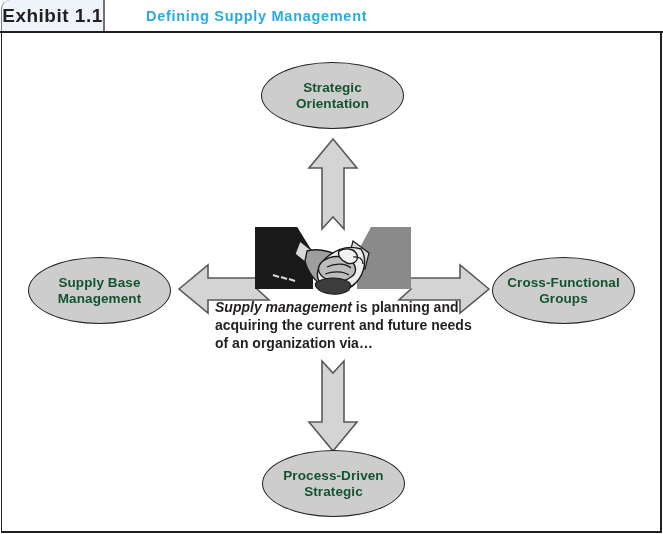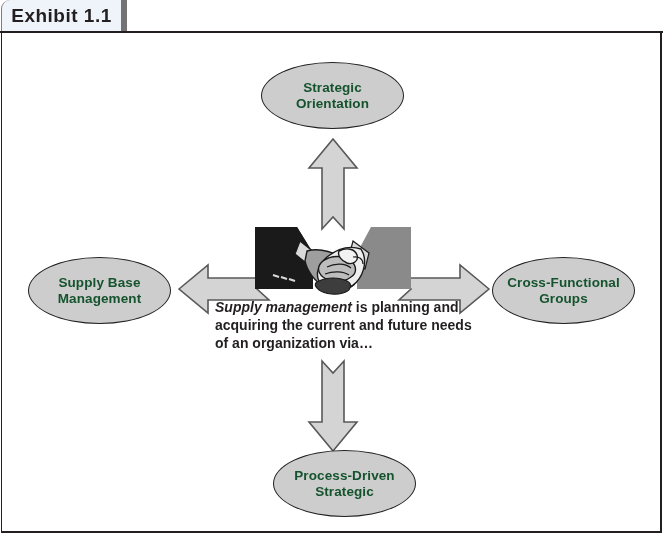--- a/index.html
+++ b/index.html
@@ -30,25 +30,25 @@
     width: 663px;
     height: 33px;
     box-sizing: border-box;
     border-bottom: 2px solid #231f20;
     background: #ffffff;
   }
   .header-tab {
     position: absolute;
     left: 1px;
     top: 0px;
-    width: 126px;
+    width: 104px;
     height: 31px;
     box-sizing: border-box;
     background: #eef4fa;
-    border-right: 6px solid #737373;
+    border-right: 2px solid #737373;
     border-top-left-radius: 9px;
     border-left: 1px solid #7d7d7d;
     display: flex;
     align-items: center;
     justify-content: center;
   }
   .exhibit-label {
     font-family: "Liberation Sans", sans-serif;
     font-weight: bold;
     font-size: 19px;
@@ -112,21 +112,21 @@
     font-size: 13.5px;
     line-height: 16px;
     color: #14532d;
     letter-spacing: 0.1px;
     padding: 0 6px;
   }
 
   #node-strategic   { left: 261px; top: 29px;  width: 143px; height: 67px; }
   #node-supply-base { left: 28px;  top: 224px; width: 143px; height: 67px; }
   #node-cross-func  { left: 492px; top: 224px; width: 143px; height: 67px; }
-  #node-process     { left: 273px; top: 417px; width: 143px; height: 67px; }
+  #node-process     { left: 262px; top: 417px; width: 143px; height: 67px; }
 
   
   .arrow {
     position: absolute;
   }
   #arrow-up    { left: 306px; top: 103px;  width: 54px; height: 96px; }
   #arrow-down  { left: 306px; top: 325px;  width: 54px; height: 96px; }
   #arrow-left  { left: 176px; top: 229px;  width: 96px; height: 54px; }
   #arrow-right { left: 396px; top: 229px;  width: 96px; height: 54px; }
 
@@ -160,20 +160,21 @@
 </style>
 </head>
 <body>
 
 <div id="exhibit-root">
 
   <div class="header-bar">
     <div class="header-tab">
       <span class="exhibit-label">Exhibit 1.1</span>
     </div>
+    <div class="header-title">Defining Supply Management</div>
   </div>
 
   <div class="body-frame"></div>
 
   <div class="diagram">
 
     <div class="arrow" id="arrow-up">
       <svg viewBox="0 0 54 96" width="54" height="96" xmlns="http://www.w3.org/2000/svg">
         <polygon points="27,3 51,32 38,32 38,93 27,81 16,93 16,32 3,32" fill="#d4d4d4" stroke="#58585a" stroke-width="1.6" stroke-linejoin="miter"></polygon>
       </svg>

